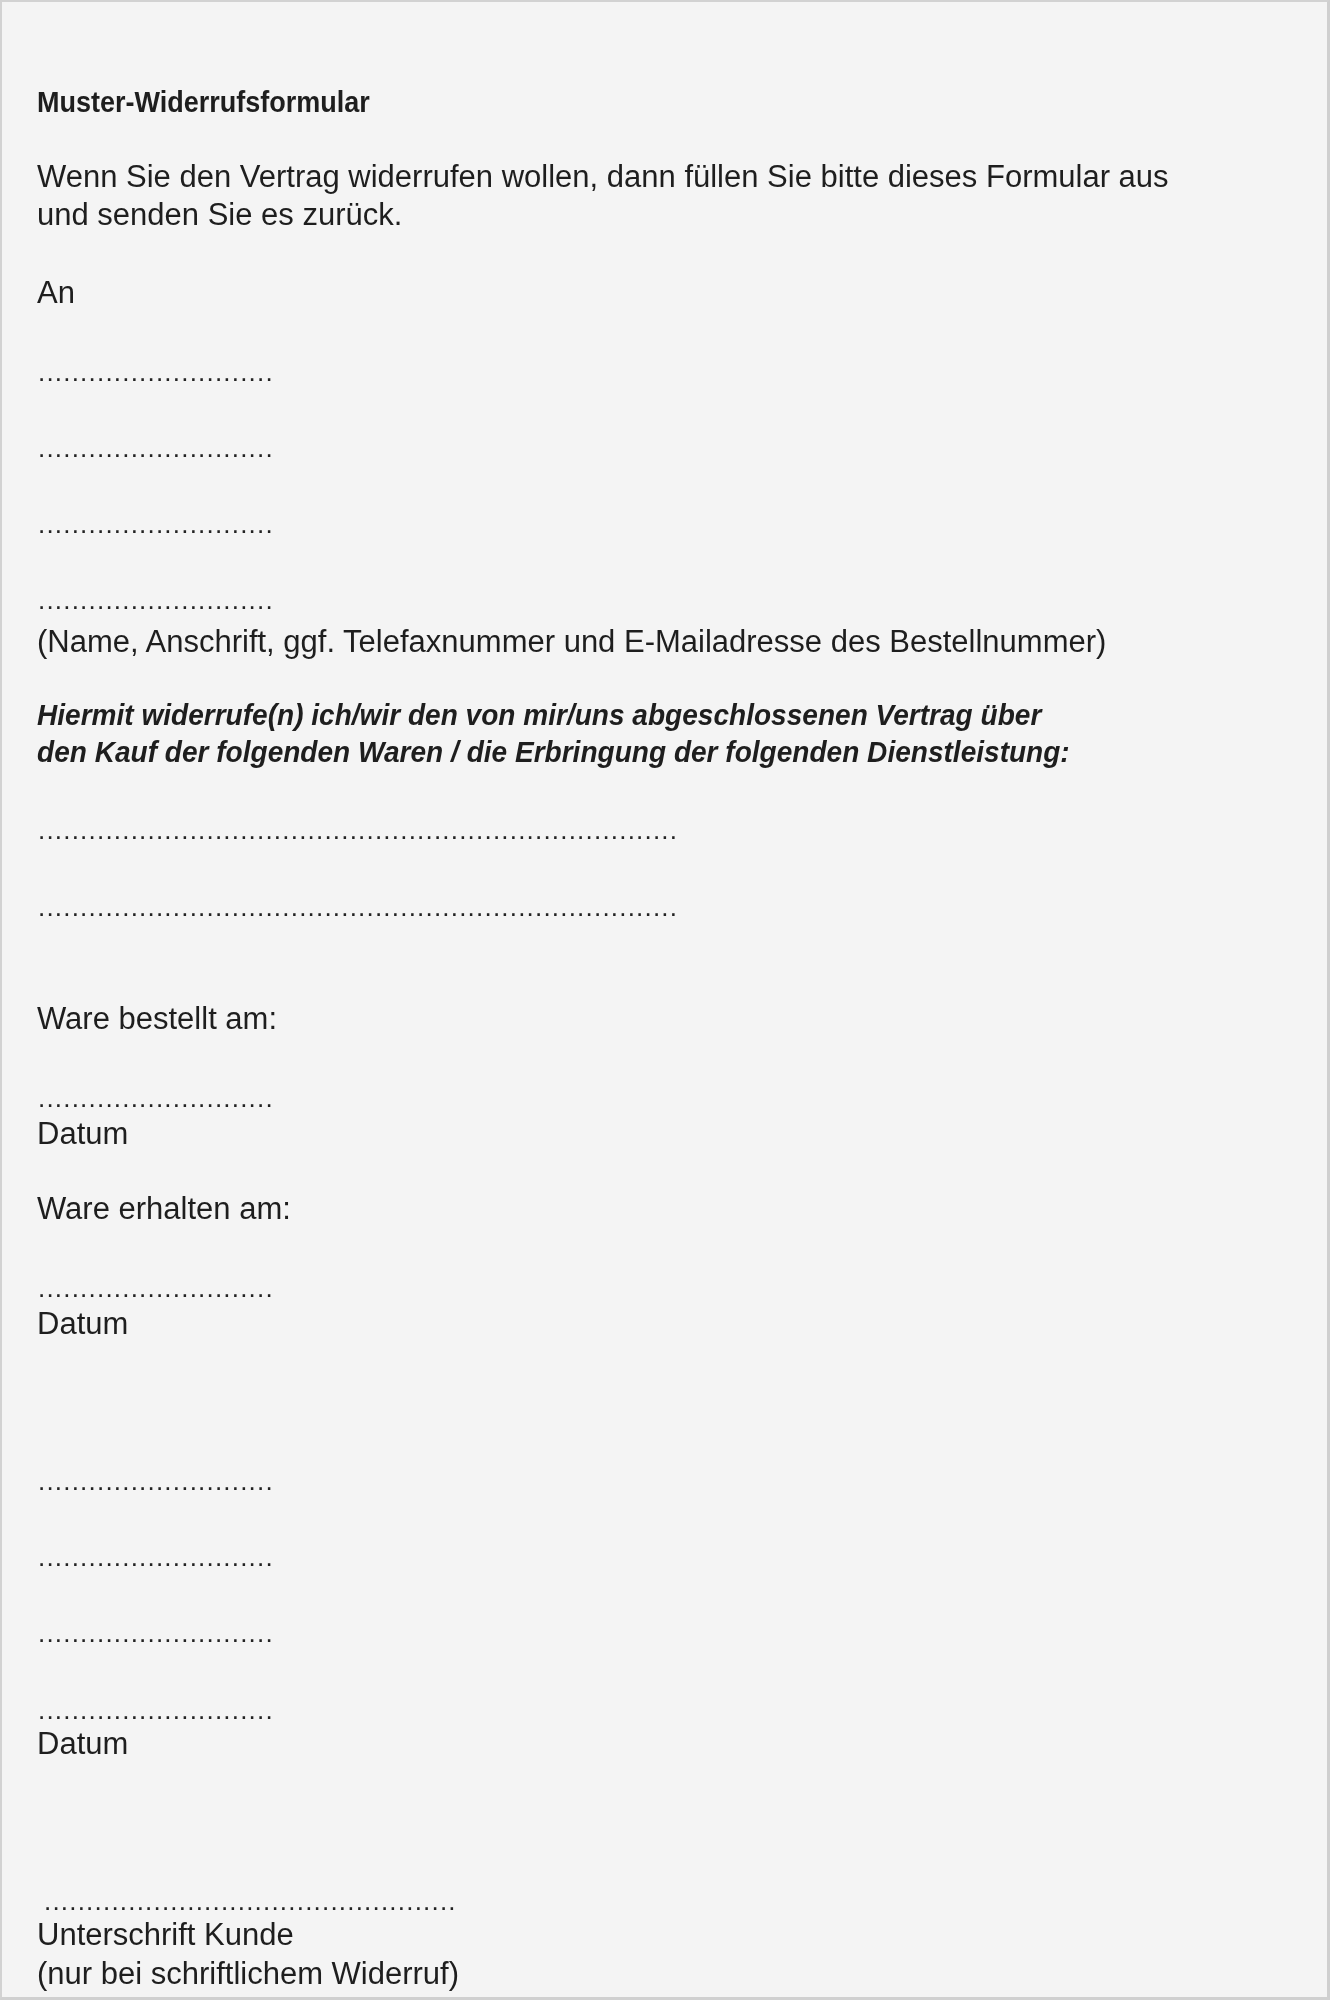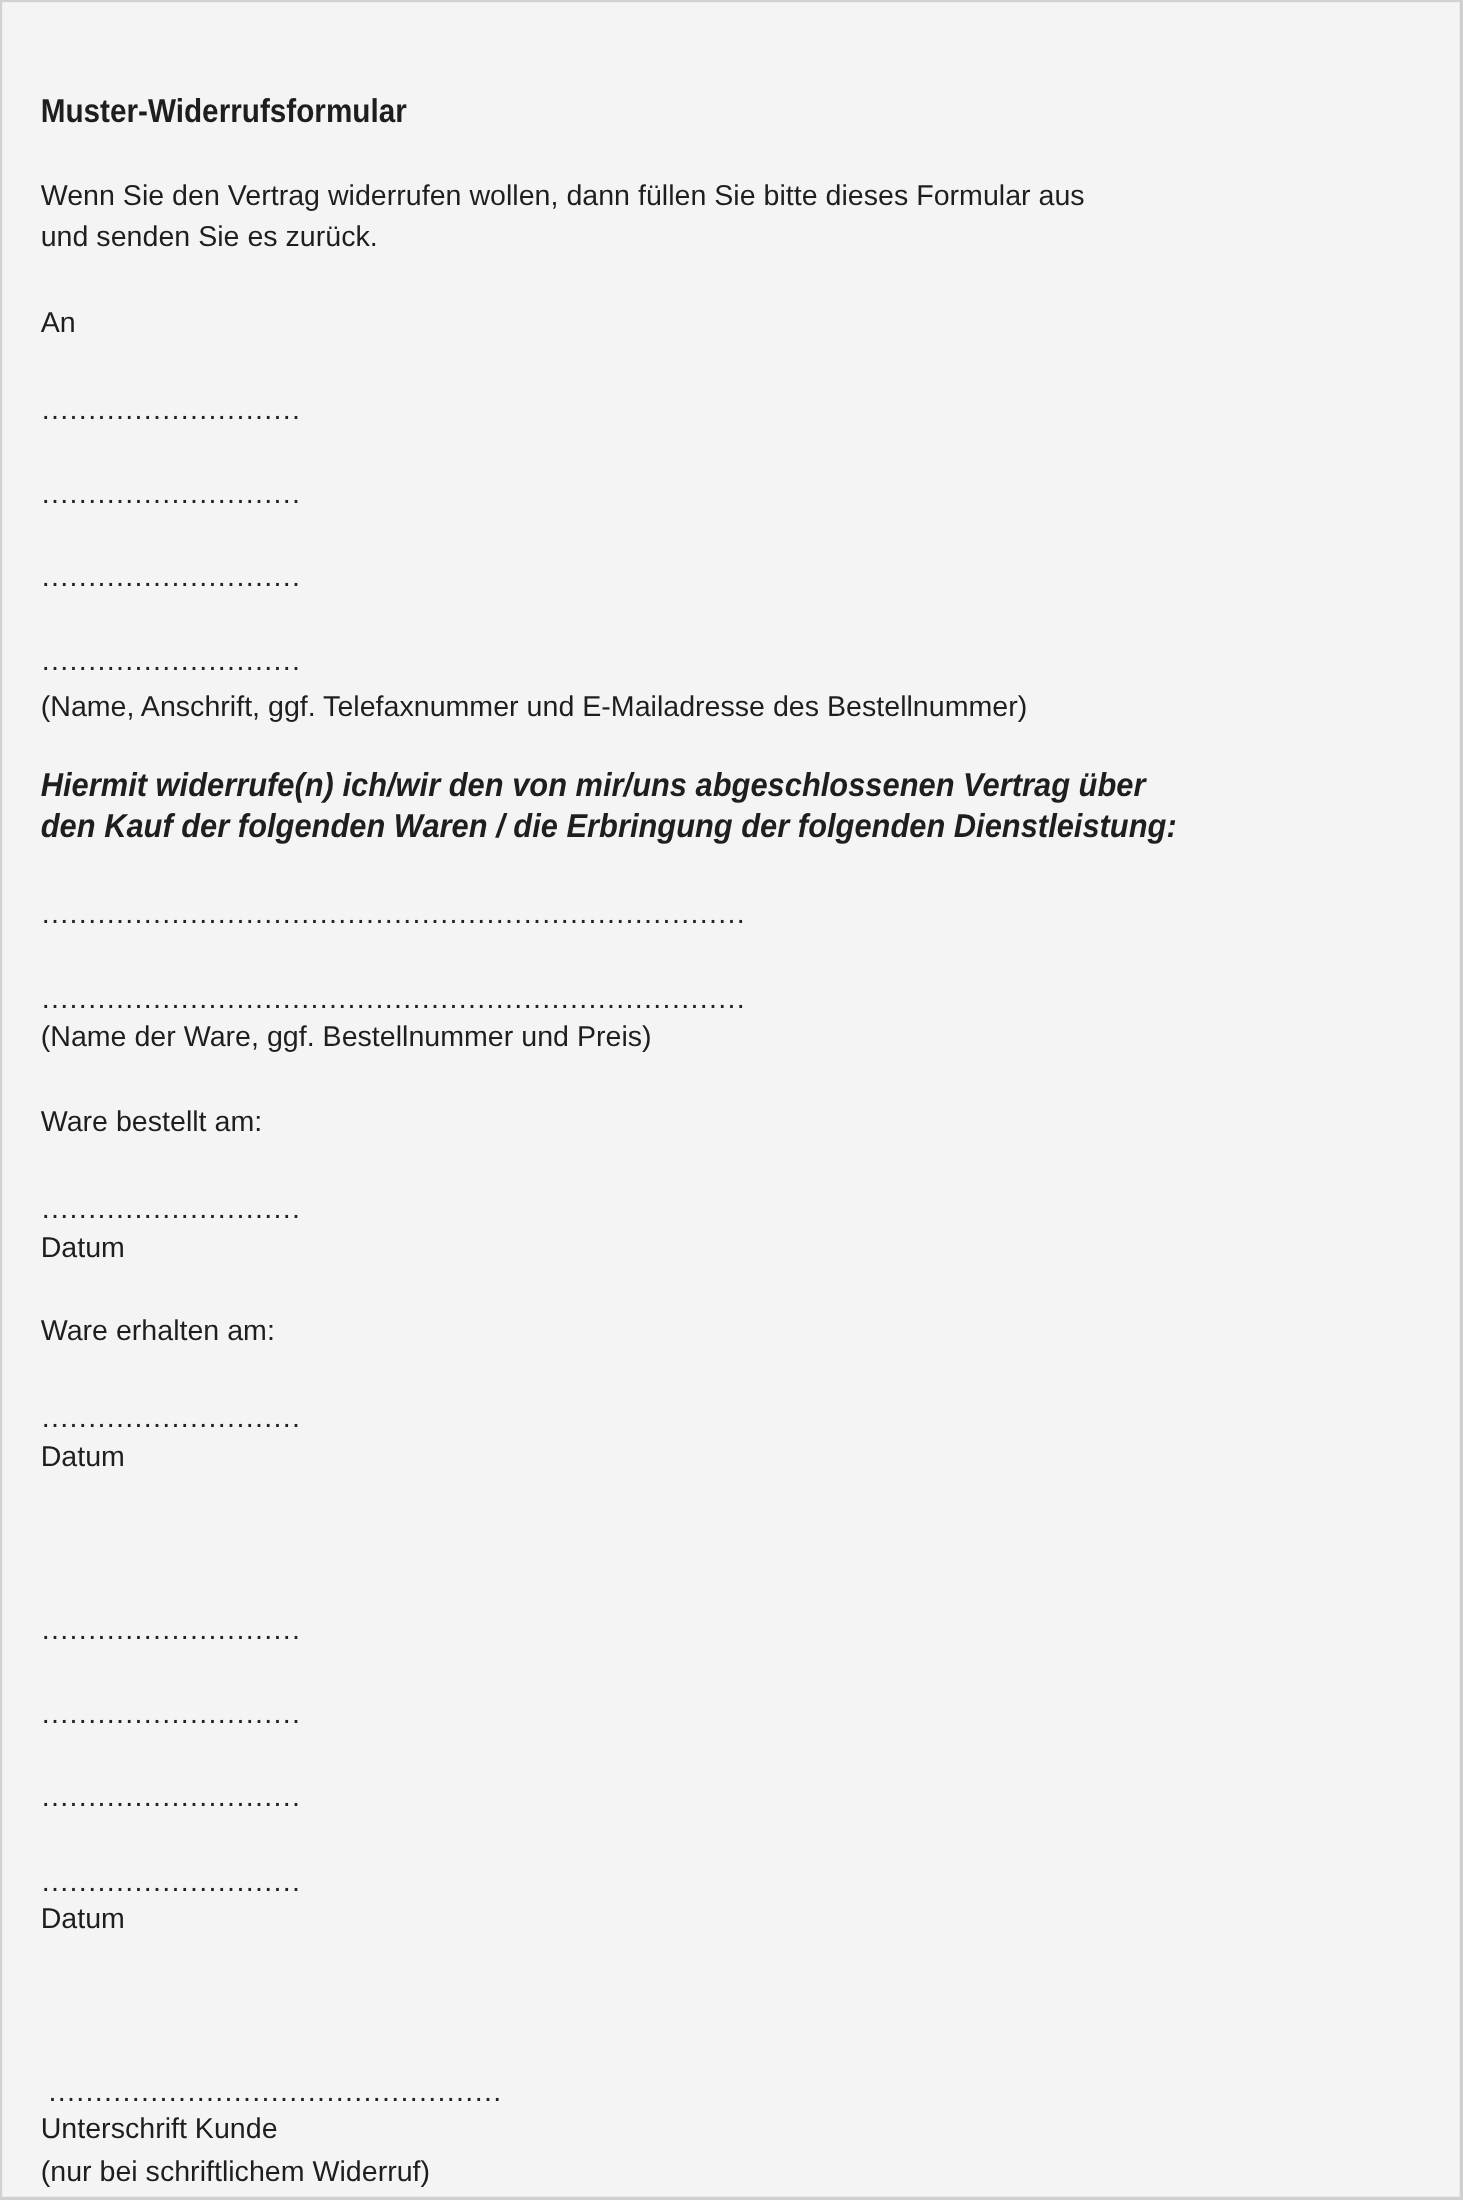--- a/index.html
+++ b/index.html
@@ -14,21 +14,21 @@
     background: #f4f4f4;
     box-sizing: border-box;
     border-top: 2px solid #d2d2d2;
     border-left: 2px solid #d2d2d2;
     border-right: 3px solid #cfcfcf;
     border-bottom: 3px solid #d0d0d0;
     padding-left: 39px;
   }
   .ln {
     position: absolute; left: 35px; white-space: nowrap;
-    font-size: 26px; line-height: 36px;
+    font-size: 31px; line-height: 36px;
     transform-origin: 0 0;
   }
   .title { font-weight: bold; font-size: 30px; transform: scaleX(0.9); }
   .bi { font-weight: bold; font-style: italic; font-size: 30px; transform: scaleX(0.935); }
   .it { }
   .dots {
     position: absolute; left: 36px; white-space: nowrap;
     font-size: 26px; line-height: 20px; letter-spacing: 1.2px;
     color: #222;
   }
@@ -49,21 +49,20 @@
   <div class="dots" style="top:436px">............................</div>
   <div class="dots" style="top:512px">............................</div>
   <div class="dots" style="top:588px">............................</div>
   <div class="ln" style="top:622px">(Name, Anschrift, ggf. Telefaxnummer und E-Mailadresse des Bestellnummer)</div>
 
   <div class="ln bi" style="top:695px">Hiermit widerrufe(n) ich/wir den von mir/uns abgeschlossenen Vertrag über</div>
   <div class="ln bi" style="top:732px">den Kauf der folgenden Waren / die Erbringung der folgenden Dienstleistung:</div>
 
   <div class="dots" style="top:818px">............................................................................</div>
   <div class="dots" style="top:895px">............................................................................</div>
-  <div class="ln" style="top:922px">(Name der Ware, ggf. Bestellnummer und Preis)</div>
 
   <div class="ln" style="top:999px">Ware bestellt am:</div>
   <div class="dots" style="top:1086px">............................</div>
   <div class="ln" style="top:1114px">Datum</div>
 
   <div class="ln" style="top:1189px">Ware erhalten am:</div>
   <div class="dots" style="top:1276px">............................</div>
   <div class="ln" style="top:1304px">Datum</div>
 
   <div class="dots" style="top:1469px">............................</div>

